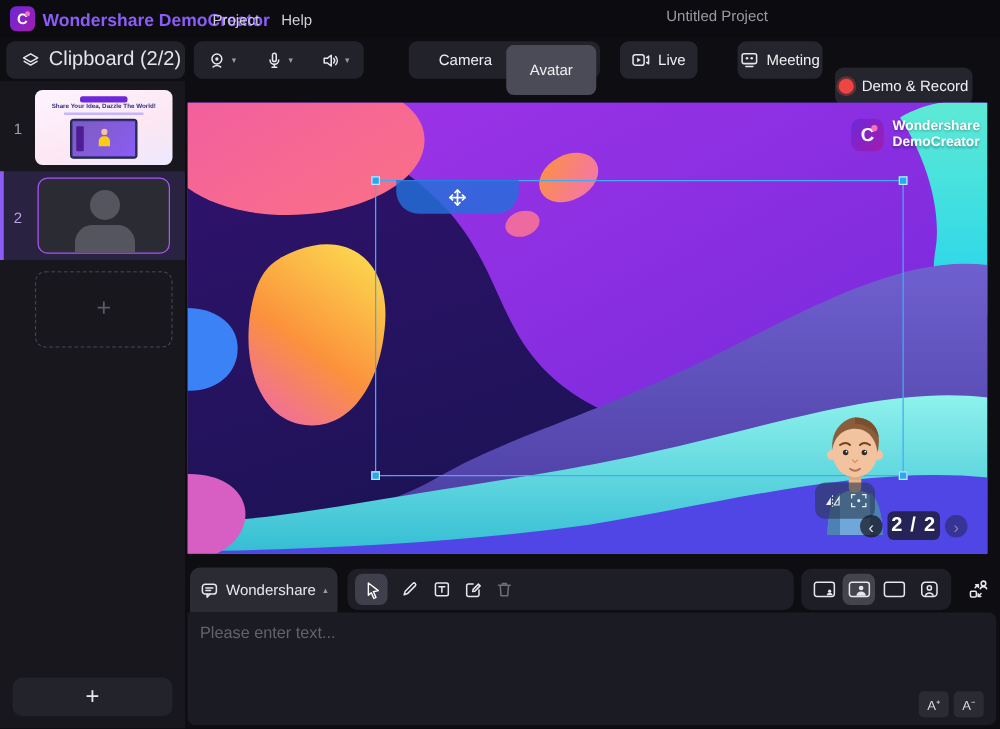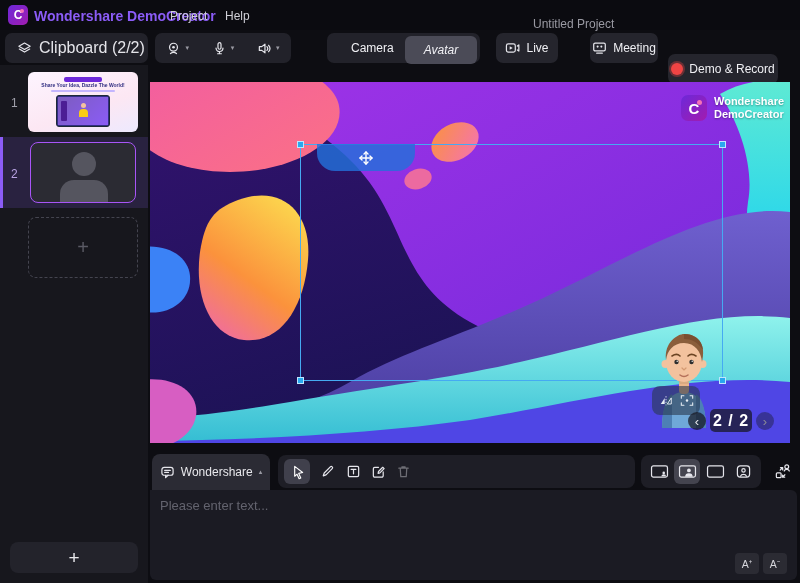--- a/index.html
+++ b/index.html
@@ -86,21 +86,21 @@
 <div class="window">
 
   <div class="abs topbar">
     <div class="abs logo" style="left:8px;top:5px;width:20px;height:20px;">
       <span class="letter" style="font-size:12px;">C</span>
       <span class="dot" style="width:4px;height:4px;right:4px;top:4px;"></span>
     </div>
     <span class="abs brand" style="left:34px;top:8px;">Wondershare DemoCreator</span>
     <span class="abs menu-item" style="left:170px;top:9px;">Project</span>
     <span class="abs menu-item" style="left:225px;top:9px;">Help</span>
-    <span class="abs proj-title" style="left:533px;top:17px;">Untitled Project</span>
+    <span class="abs proj-title" style="left:533px;top:6px;">Untitled Project</span>
   </div>
 
   <div class="abs panelbox" style="left:5px;top:33px;width:143px;height:30px;padding-left:12px;">
     <svg width="15" height="15" viewBox="0 0 16 16">
       <path class="st" d="M8 2.2 L14 5.6 8 9 2 5.6 Z"></path>
         <path class="st" d="M2.5 8.6 L8 11.8 13.5 8.6"></path>
     </svg>
     <span class="clip-label">Clipboard (2/2)</span>
   </div>
 
@@ -125,21 +125,21 @@
       <svg width="15" height="15" viewBox="0 0 16 16">
         <path class="st" d="M2.5 6 v4 h2.6 l3.4 2.6 V3.4 L5.1 6 Z"></path>
           <path class="st" d="M10.6 6 a3 3 0 0 1 0 4 M12.4 4.6 a5.2 5.2 0 0 1 0 6.8"></path>
       </svg>
       <span class="caret">▾</span>
     </div>
   </div>
 
   <div class="abs panelbox segtabs" style="left:327px;top:33px;width:153px;height:30px;">
     <span class="abs tab-label" style="left:24px;top:8px;">Camera</span>
-    <div class="tab-pill" style="left:78px;top:3px;width:72px;height:28px;font-style:italic;">
+    <div class="tab-pill" style="left:78px;top:3px;width:72px;height:40px;">
       <span class="tab-label">Avatar</span>
     </div>
   </div>
 
   <div class="abs btn" style="left:496px;top:33px;width:62px;height:30px;">
     <svg width="15" height="14" viewBox="0 0 16 15">
       <rect class="st" x="1.5" y="3" width="9.5" height="9" rx="2"></rect>
         <path class="fl" d="M5 5.6 l3.2 1.9 L5 9.4 Z"></path>
         <path class="st" d="M13.2 5.4 l1.6-1.2 v6.6 l-1.6-1.2"></path>
     </svg>

